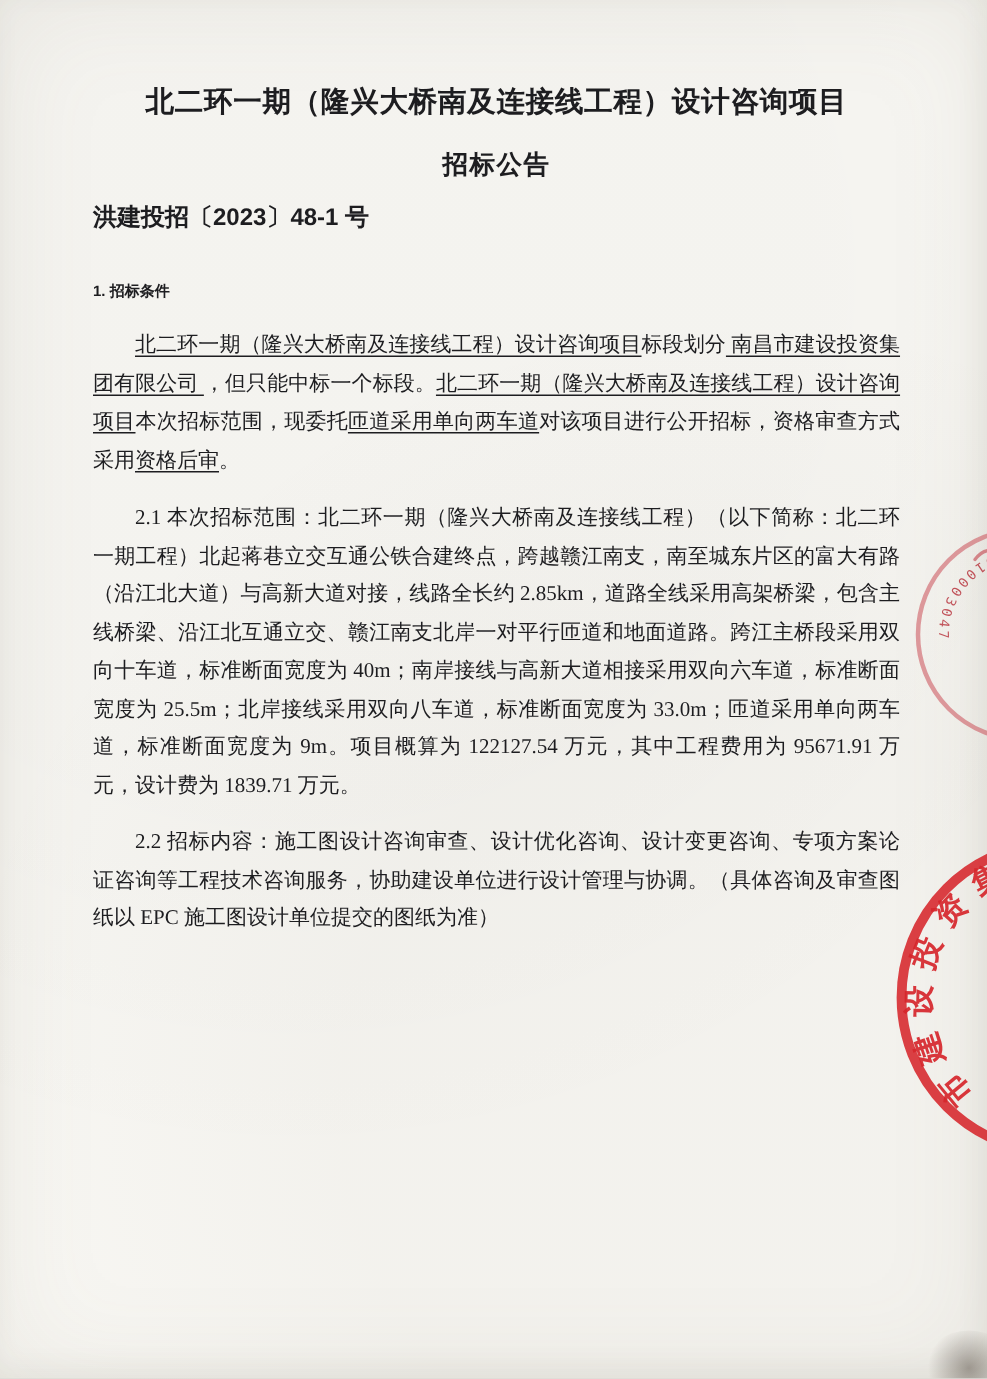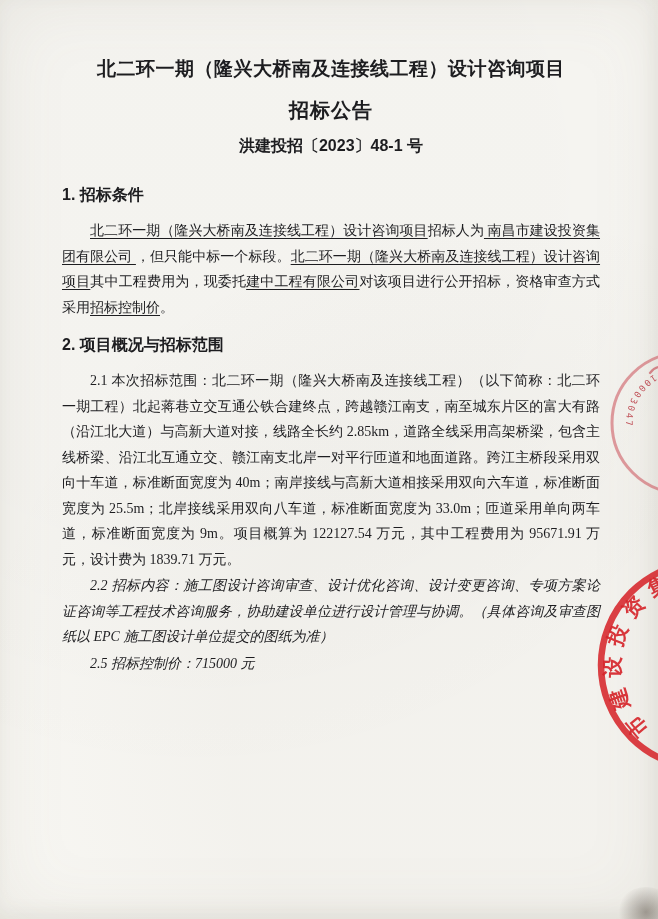--- a/index.html
+++ b/index.html
@@ -31,72 +31,69 @@
     font-weight: bold;
     font-size: 19px;
     line-height: 26px;
     text-align: center;
     letter-spacing: 0.5px;
   }
   .doc-subtitle {
     margin-top: 17px;
     font-family: "Liberation Sans", "DejaVu Sans", sans-serif;
     font-weight: bold;
-    font-size: 20px;
+    font-size: 17px;
     line-height: 22px;
     text-align: center;
     letter-spacing: 1px;
   }
   .doc-number {
     margin-top: 14px;
     font-family: "Liberation Sans", "DejaVu Sans", sans-serif;
     font-weight: bold;
     font-size: 16px;
     line-height: 22px;
-    text-align: center;
   }
   .sec-heading {
     margin: 27px 0 0 0;
     font-family: "Liberation Sans", "DejaVu Sans", sans-serif;
     font-weight: bold;
-    font-size: 16px;
+    font-size: 10px;
     line-height: 21px;
   }
   .sec-heading.second { margin-top: 14px; }
   .para {
     margin: 13px 0 0 0;
     font-family: "Liberation Serif", "DejaVu Serif", serif;
     font-size: 14px;
     line-height: 25.5px;
     text-align: justify;
     text-indent: 2em;
   }
-  .para.tight { margin-top: 1px; font-style: italic; }
+  .para.tight { margin-top: 12px; }
   .u { text-decoration: underline; text-underline-offset: 3px; text-decoration-thickness: 1px; }
   .seal { position: absolute; pointer-events: none; }
   .seal-upper { left: 596px; top: 337px; }
   .seal-lower { left: 584px; top: 545px; }
 </style>
 </head>
 <body>
 
 <div class="page">
 
   <div class="content">
     <h1 class="doc-title">北二环一期（隆兴大桥南及连接线工程）设计咨询项目</h1>
     <div class="doc-subtitle">招标公告</div>
     <div class="doc-number">洪建投招〔2023〕48-1 号</div>
 
     <h2 class="sec-heading">1. 招标条件</h2>
-    <p class="para"><span class="u">北二环一期（隆兴大桥南及连接线工程）设计咨询项目</span><span>招标人为</span><span class="u"> 南昌市建设投资集团有限公司 </span><span>，但只能中标一个标段。</span><span class="u">北二环一期（隆兴大桥南及连接线工程）设计咨询项目</span><span>其中工程费用为，现委托</span><span class="u">建中工程有限公司</span><span>对该项目进行公开招标，资格审查方式采用</span><span class="u">招标控制价</span><span>。</span></p>
+    <p class="para"><span class="u">北二环一期（隆兴大桥南及连接线工程）设计咨询项目</span><span>标段划分</span><span class="u"> 南昌市建设投资集团有限公司 </span><span>，但只能中标一个标段。</span><span class="u">北二环一期（隆兴大桥南及连接线工程）设计咨询项目</span><span>本次招标范围，现委托</span><span class="u">匝道采用单向两车道</span><span>对该项目进行公开招标，资格审查方式采用</span><span class="u">资格后审</span><span>。</span></p>
 
-    <h2 class="sec-heading second">2. 项目概况与招标范围</h2>
     <p class="para">2.1 本次招标范围：北二环一期（隆兴大桥南及连接线工程）（以下简称：北二环一期工程）北起蒋巷立交互通公铁合建终点，跨越赣江南支，南至城东片区的富大有路（沿江北大道）与高新大道对接，线路全长约 2.85km，道路全线采用高架桥梁，包含主线桥梁、沿江北互通立交、赣江南支北岸一对平行匝道和地面道路。跨江主桥段采用双向十车道，标准断面宽度为 40m；南岸接线与高新大道相接采用双向六车道，标准断面宽度为 25.5m；北岸接线采用双向八车道，标准断面宽度为 33.0m；匝道采用单向两车道，标准断面宽度为 9m。项目概算为 122127.54 万元，其中工程费用为 95671.91 万元，设计费为 1839.71 万元。</p>
     <p class="para tight">2.2 招标内容：施工图设计咨询审查、设计优化咨询、设计变更咨询、专项方案论证咨询等工程技术咨询服务，协助建设单位进行设计管理与协调。（具体咨询及审查图纸以 EPC 施工图设计单位提交的图纸为准）</p>
-    <p class="para tight">2.5 招标控制价：715000 元</p>
   </div>
 
   <svg class="seal seal-upper" width="172" height="172" viewBox="0 0 172 172" xmlns="http://www.w3.org/2000/svg">
     <defs>
       <path id="seal-upper-arc" d="M 86 30 A 56 56 0 0 0 86 142" fill="none"></path>
     </defs>
     <circle cx="86" cy="86" r="70" fill="none" stroke="rgba(203,78,88,0.55)" stroke-width="3"></circle>
     <path d="M54 36 c7 -9 16 -7 18 0 c-11 2 -7 10 2 9 M76 30 c9 -5 16 2 11 10 c-7 6 -14 2 -11 -7" fill="none" stroke="rgba(195,65,75,0.6)" stroke-width="2.2" stroke-linecap="round"></path>
     <text font-family="'DejaVu Sans Mono', monospace" font-size="9" letter-spacing="2.6" fill="rgba(185,55,65,0.85)">
       <textPath href="#seal-upper-arc" startOffset="5">36010003047</textPath>

